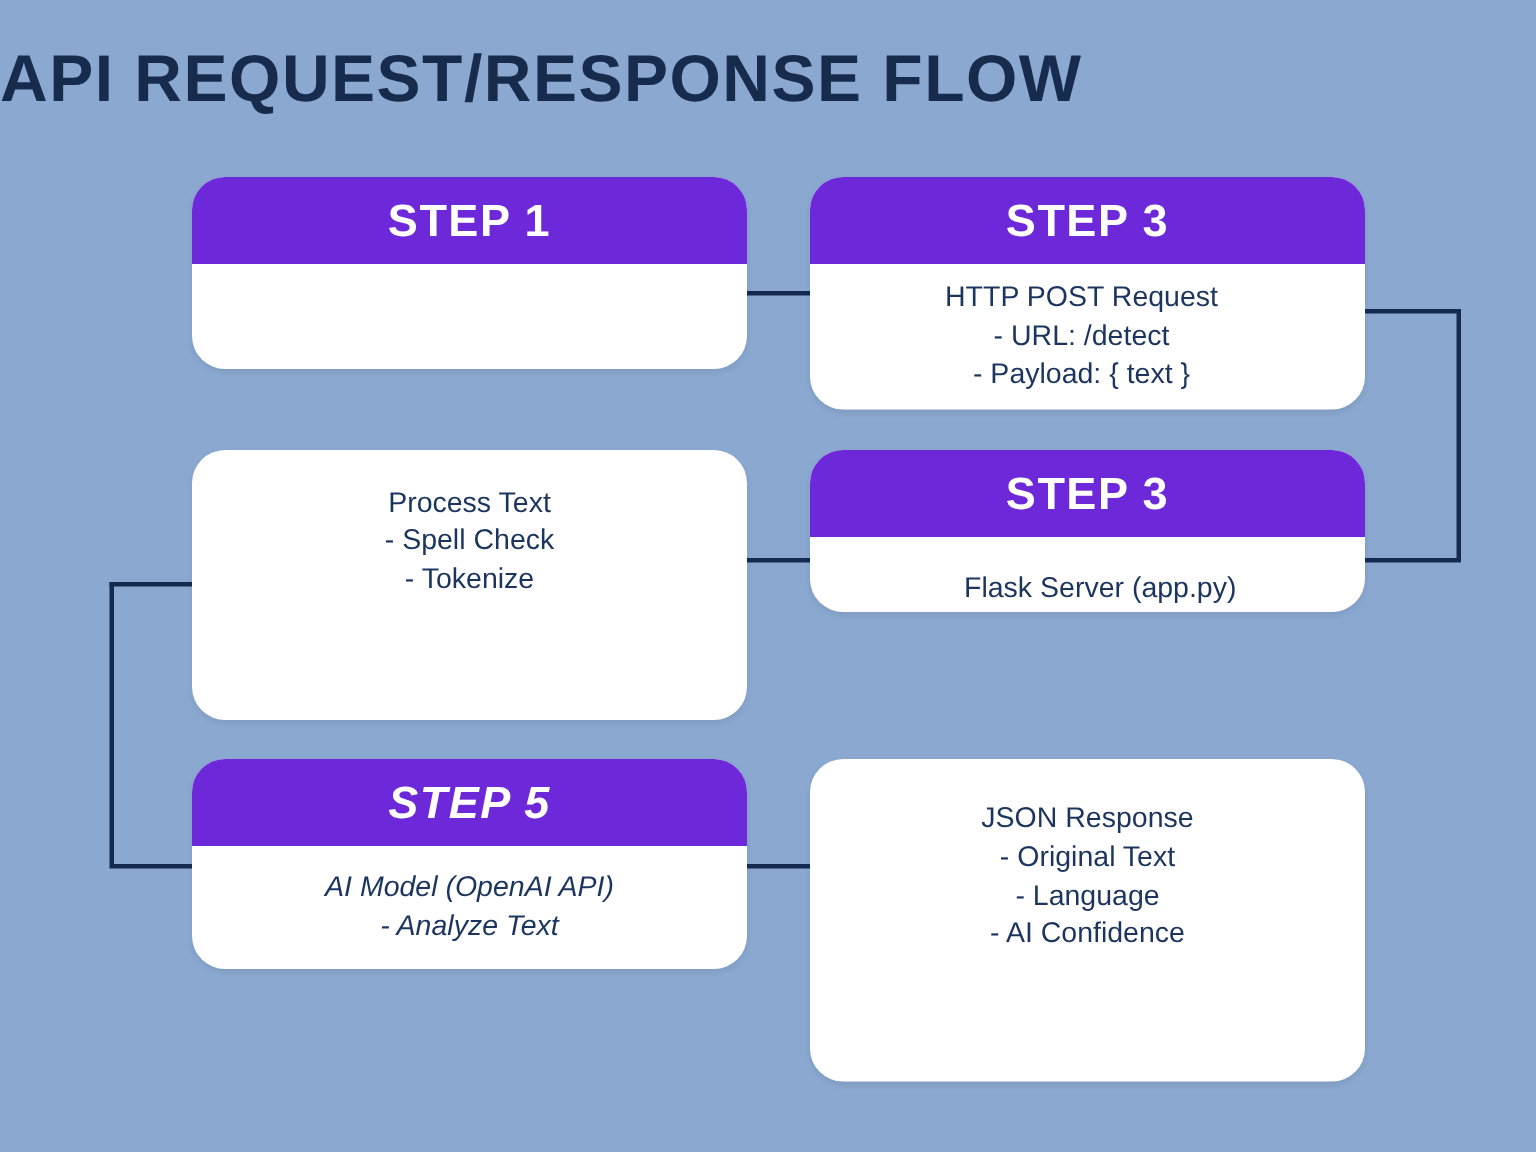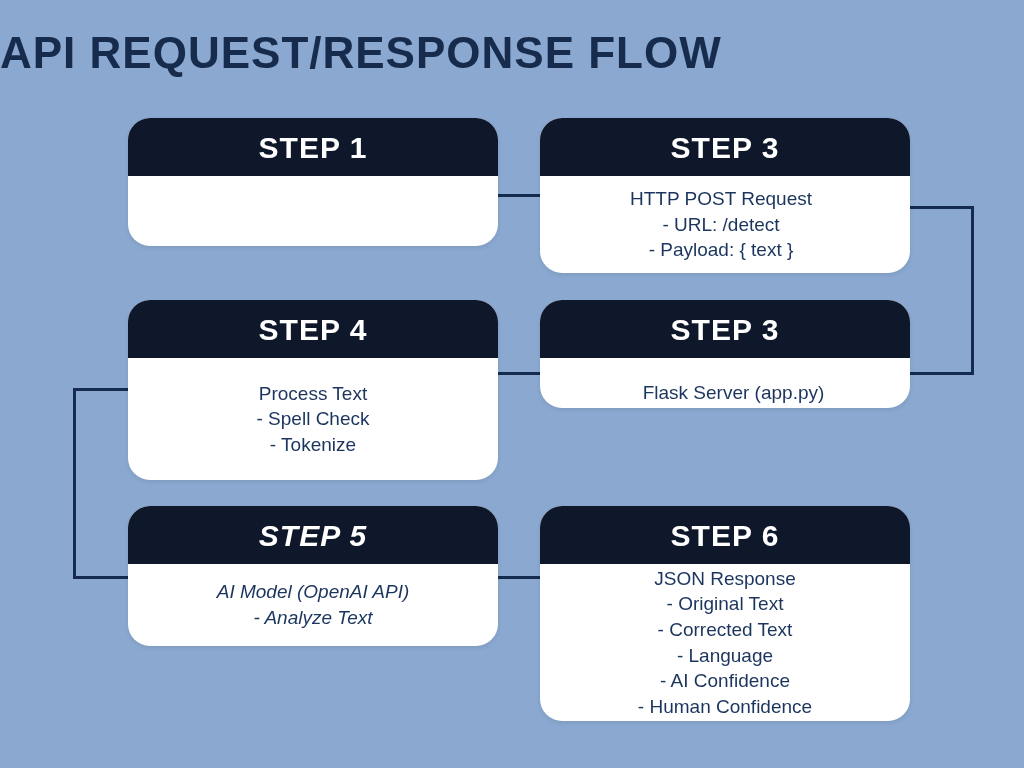--- a/index.html
+++ b/index.html
@@ -27,21 +27,21 @@
   }
   .card {
     position: absolute;
     width: 370px;
     background: #fff;
     border-radius: 22px;
     overflow: hidden;
     box-shadow: 0 2px 4px rgba(0,0,0,0.08);
   }
   .card-header {
-    background: #0f172a;
+    background: #6d28d9;
     color: #fff;
     text-align: center;
     font-weight: 800;
     font-size: 30px;
     padding: 13px 0 11px;
     letter-spacing: 1px;
   }
   .card-body {
     color: #1c355e;
     text-align: center;
@@ -80,44 +80,40 @@
     </div>
     <div class="card" style="left: 540px; top: 30px; height: 155px;">
       <div class="card-header">STEP 3</div>
       <div class="card-body" style="height: 99px; padding-left: 12px;">
         <div class="line">HTTP POST Request</div>
         <div class="line">- URL: /detect</div>
         <div class="line">- Payload: { text }</div>
       </div>
     </div>
     <div class="card" style="left: 128px; top: 212px; height: 180px;">
-      <div class="card-header">STEP 4</div>
       <div class="card-body" style="height: 124px;">
         <div class="line">Process Text</div>
         <div class="line">- Spell Check</div>
         <div class="line">- Tokenize</div>
       </div>
     </div>
     <div class="card" style="left: 540px; top: 212px; height: 108px;">
       <div class="card-header">STEP 3</div>
       <div class="card-body" style="height: 72px; padding-left: 37px;">
         <div class="line">Flask Server (app.py)</div>
       </div>
     </div>
     <div class="card" style="left: 128px; top: 418px; height: 140px; font-style: italic;">
       <div class="card-header">STEP 5</div>
       <div class="card-body" style="height: 84px;">
         <div class="line">AI Model (OpenAI API)</div>
         <div class="line">- Analyze Text</div>
       </div>
     </div>
     <div class="card" style="left: 540px; top: 418px; height: 215px;">
-      <div class="card-header">STEP 6</div>
       <div class="card-body" style="height: 159px; align-items: center;">
         <div class="line">JSON Response</div>
         <div class="line">- Original Text</div>
-        <div class="line">- Corrected Text</div>
         <div class="line">- Language</div>
         <div class="line">- AI Confidence</div>
-        <div class="line">- Human Confidence</div>
       </div>
     </div>
   </div>
 
 </body></html>

